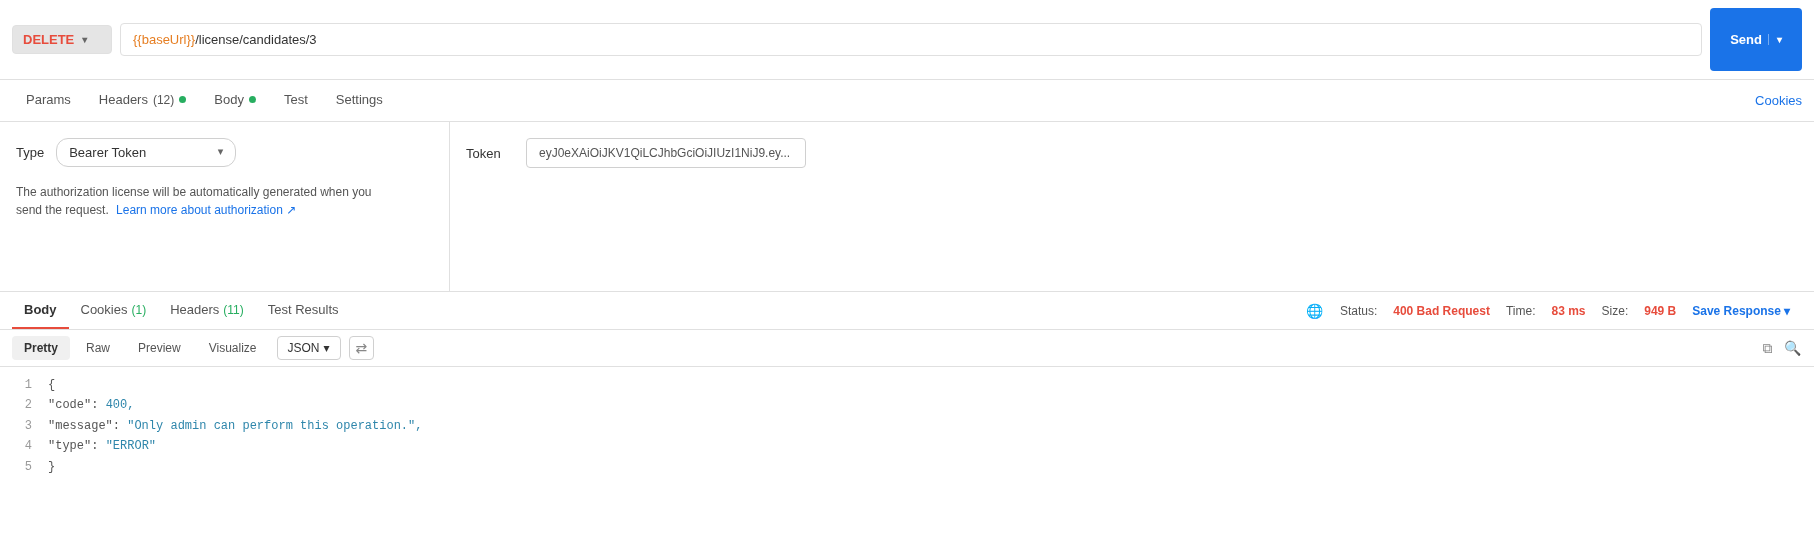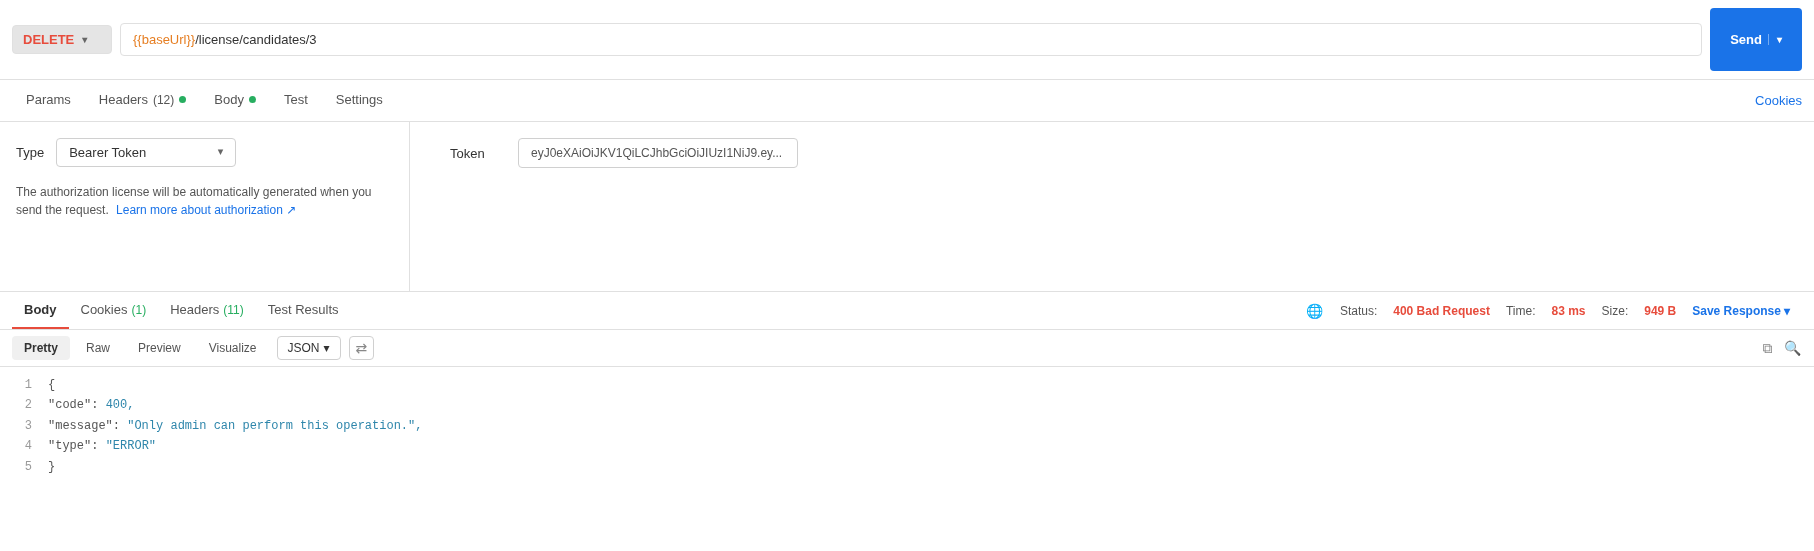--- a/index.html
+++ b/index.html
@@ -17,30 +17,30 @@
     .tabs-left { display: flex; }
     .tab { padding: 12px 14px; cursor: pointer; font-size: 13px; color: #555; border-bottom: 2px solid transparent; white-space: nowrap; display: flex; align-items: center; gap: 5px; }
     .tab.active { color: #e67e22; border-bottom: 2px solid #e67e22; font-weight: 600; }
     .tab .dot { width: 7px; height: 7px; border-radius: 50%; background: #27ae60; display: inline-block; }
     .tab .dot-orange { background: #e67e22; }
     .tab .badge { background: none; color: #555; font-size: 12px; }
     .cookies-link { color: #1a73e8; font-size: 13px; cursor: pointer; padding: 12px 0; }
 
     
     .content-area { display: flex; height: 170px; border-bottom: 1px solid #e0e0e0; }
-    .left-panel { width: 410px; padding: 16px; border-right: 1px solid #e0e0e0; flex-shrink: 0; }
+    .left-panel { width: 450px; padding: 16px; border-right: 1px solid #e0e0e0; flex-shrink: 0; }
     .type-row { display: flex; align-items: center; gap: 12px; margin-bottom: 16px; }
     .type-label { font-size: 13px; color: #333; font-weight: 500; }
-    .type-select { display: flex; align-items: flex-start; justify-content: space-between; border: 1px solid #d0d0d0; border-radius: 4px; padding: 6px 12px; min-width: 180px; cursor: pointer; background: #fff; font-size: 13px; color: #333; }
+    .type-select { display: flex; align-items: flex-start; justify-content: space-between; border: 1px solid #d0d0d0; border-radius: 12px; padding: 6px 12px; min-width: 180px; cursor: pointer; background: #fff; font-size: 13px; color: #333; }
     .type-select .chevron { color: #666; font-size: 11px; }
     .auth-desc { font-size: 12px; color: #555; line-height: 1.5; }
     .auth-desc a { color: #1a73e8; text-decoration: none; }
 
     .right-panel { flex: 1; padding: 16px; }
-    .token-row { display: flex; align-items: center; gap: 28px; margin-left: 24px; }
+    .token-row { display: flex; align-items: center; gap: 20px; }
     .token-label { font-size: 13px; color: #333; font-weight: 500; min-width: 40px; }
     .token-input { border: 1px solid #d0d0d0; border-radius: 4px; padding: 7px 12px; font-size: 12px; color: #555; min-width: 280px; background: #fff; cursor: pointer; }
 
     
     .response-section { display: flex; flex-direction: column; height: calc(551px - 170px - 90px); }
     .response-tabs-row { display: flex; align-items: center; padding: 0 12px; border-bottom: 1px solid #e0e0e0; justify-content: space-between; }
     .response-tabs-left { display: flex; }
     .response-tab { padding: 10px 12px; cursor: pointer; font-size: 13px; color: #555; border-bottom: 2px solid transparent; display: flex; align-items: center; gap: 4px; }
     .response-tab.active { border-bottom: 2px solid #e74c3c; color: #333; font-weight: 600; }
     .response-badge { font-size: 12px; color: #27ae60; }

